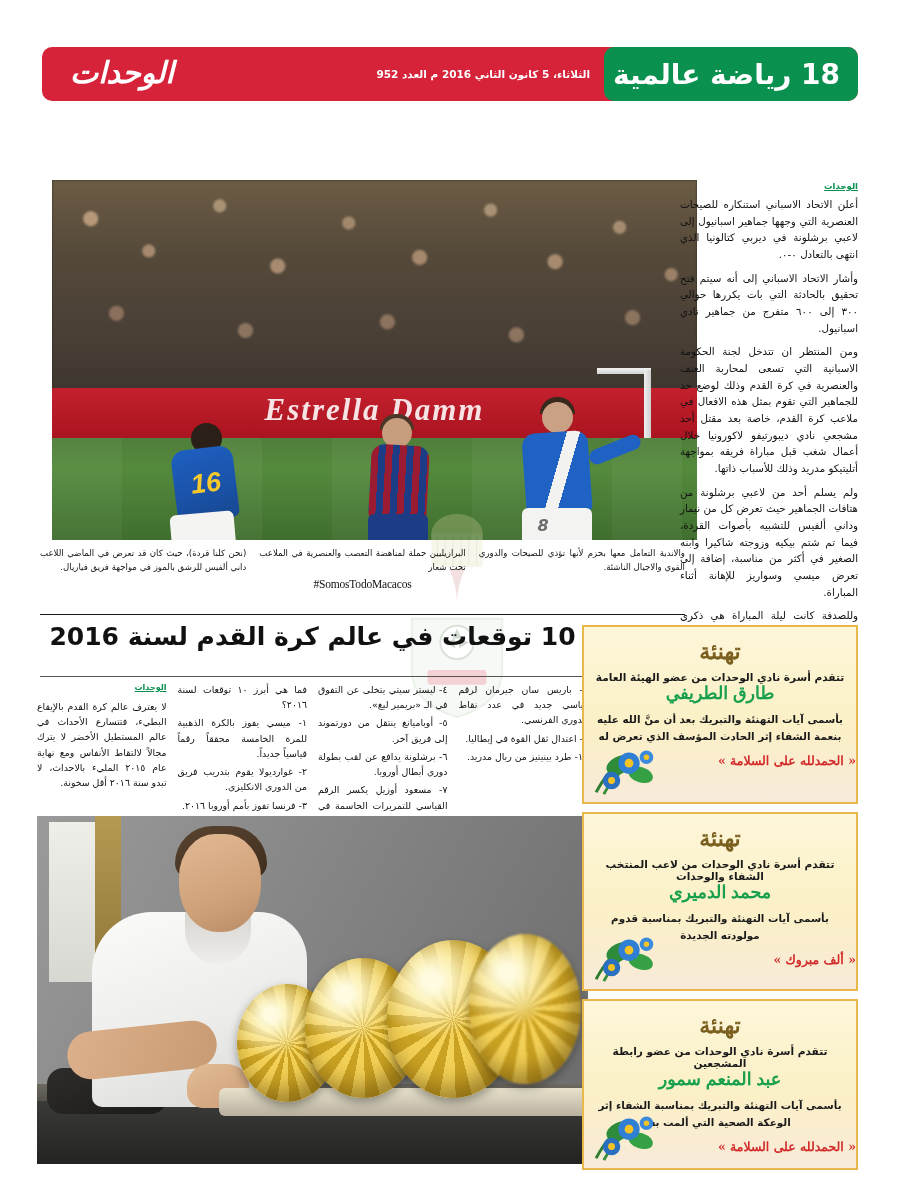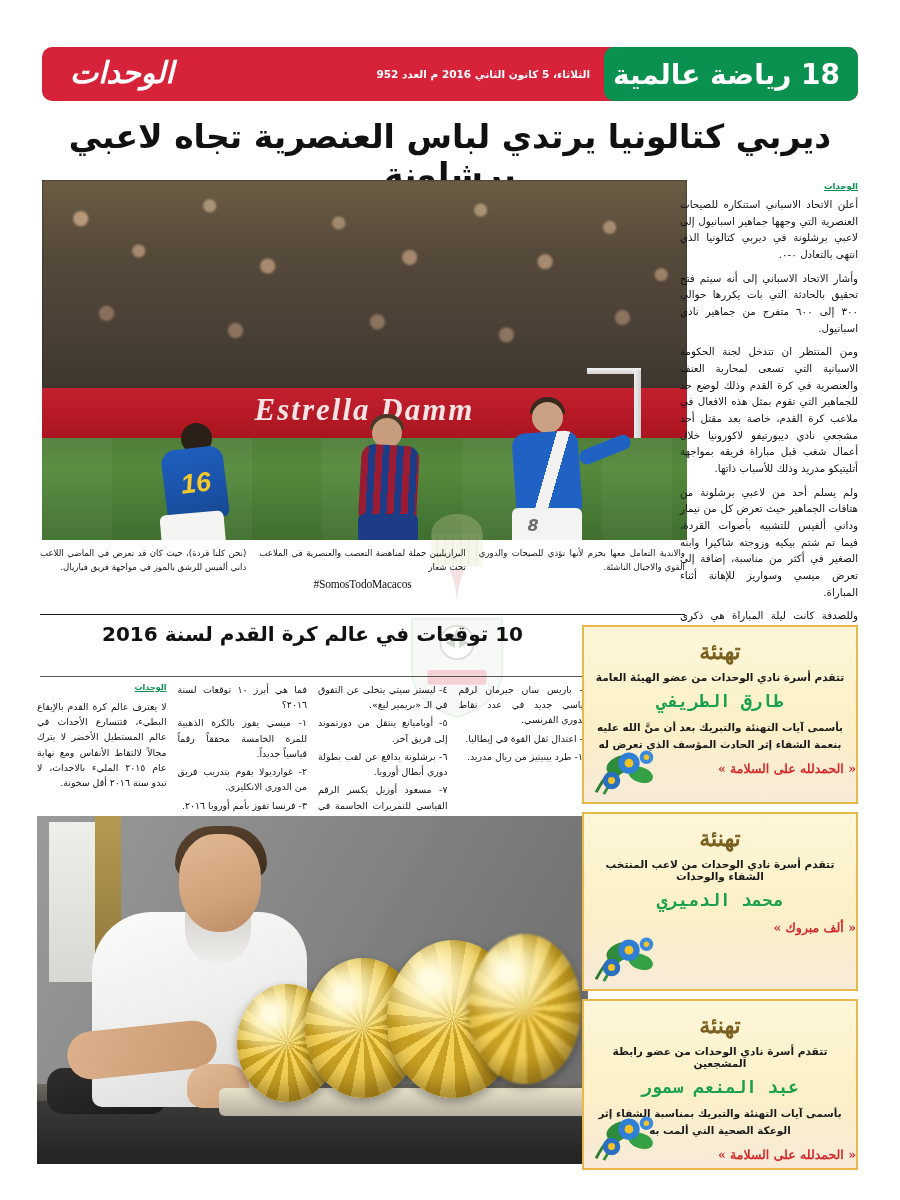--- a/index.html
+++ b/index.html
@@ -47,21 +47,21 @@
   
   .headline1{
     position:absolute;right:42px;top:118px;width:816px;
     text-align:center;direction:rtl;
     font-size:33px;font-weight:bold;color:#111;
     letter-spacing:-0.3px;line-height:1.15;
   }
 
   
   .main-photo{
-    position:absolute;left:42px;top:180px;width:645px;height:360px;
+    position:absolute;left:52px;top:180px;width:645px;height:360px;
     overflow:hidden;background:#2a2418;
   }
   .crowd{
     position:absolute;left:0;top:0;width:645px;height:215px;
     background:
       radial-gradient(circle at 6% 18%,rgba(255,210,170,.55) 0 7px,transparent 8px),
       radial-gradient(circle at 15% 33%,rgba(245,200,160,.5) 0 6px,transparent 7px),
       radial-gradient(circle at 26% 12%,rgba(255,220,180,.45) 0 6px,transparent 7px),
       radial-gradient(circle at 35% 40%,rgba(250,205,165,.5) 0 7px,transparent 8px),
       radial-gradient(circle at 46% 20%,rgba(255,215,175,.42) 0 6px,transparent 7px),
@@ -178,21 +178,21 @@
     font-family:"Liberation Serif",serif;letter-spacing:-.2px;
   }
   .hr-thin{
     position:absolute;left:40px;top:614px;width:645px;height:1px;background:#1a1a1a;
   }
 
   
   .headline2{
     position:absolute;left:40px;top:622px;width:545px;
     direction:rtl;text-align:center;
-    font-size:20px;font-weight:bold;color:#111;line-height:1.2;
+    font-size:25px;font-weight:bold;color:#111;line-height:1.2;
   }
   .hr-thin2{
     position:absolute;left:40px;top:676px;width:545px;height:1px;background:#555;
   }
 
   
   .art2-wrap{
     position:absolute;left:37px;top:682px;width:551px;height:125px;
     display:flex;flex-direction:row-reverse;gap:11px;direction:rtl;
   }
@@ -295,22 +295,22 @@
   .c3{top:999px;height:167px;}
   .c-title{
     margin-top:13px;font-size:22px;color:#7a5f1e;
     font-family:"DejaVu Serif","Liberation Serif",serif;
     font-weight:bold;line-height:1;
   }
   .c-line1{
     margin-top:9px;font-size:10.6px;color:#1a1a1a;padding:0 10px;font-weight:bold;
   }
   .c-name{
-    margin-top:8px;font-size:17.5px;color:#19a04e;font-weight:bold;
-    font-family:Liberation Mono, monospace;
+    font-size:17.5px;color:#19a04e;font-weight:bold;
+    font-family:Liberation Sans, sans-serif;
   }
   .c-line2{
     margin-top:7px;font-size:10.4px;color:#1a1a1a;padding:0 12px;line-height:1.6;font-weight:bold;
   }
   .c-close{
     margin-top:9px;font-size:12.5px;color:#d32a2a;font-weight:bold;
     font-family:"DejaVu Serif","Liberation Serif",serif;
     text-align:right;
   }
   .c-wave{
@@ -339,21 +339,20 @@
 <div class="page">
 
   <div class="masthead">
     <div class="mast-red"></div>
     <div class="mast-green-inner"></div>
     <div class="section-label">18 رياضة عالمية</div>
     <div class="mast-date">الثلاثاء، 5 كانون الثاني 2016 م العدد 952</div>
     <div class="mast-logo">الوحدات</div>
   </div>
 
-  <div class="headline1">ديربي كتالونيا يرتدي لباس العنصرية تجاه لاعبي برشلونة</div>
 
   <div class="main-photo">
     <div class="crowd"></div>
     <div class="board-red"></div>
     <div class="board-text">Estrella Damm</div>
     <div class="goal-bar"></div>
     <div class="goal-post"></div>
     <div class="pitch">
       <div class="pitch-stripe" style="left:0"></div>
       <div class="pitch-stripe" style="left:140px"></div>
@@ -493,20 +492,21 @@
         <circle cx="58" cy="22" r="7" fill="#3a8ade"></circle>
         <circle cx="58" cy="22" r="2.8" fill="#f6c324"></circle>
       </g>
     </svg>
   </div>
 
   <div class="congrats c2">
     <div class="c-title">تهنئة</div>
     <div class="c-line1">تتقدم أسرة نادي الوحدات من لاعب المنتخب الشفاء والوحدات</div>
     <div class="c-name">محمد الدميري</div>
+    <div class="c-line2">بأسمى آيات التهنئة والتبريك بمناسبة قدوم مولودته الجديدة</div>
     <div class="c-close">« ألف مبروك »</div>
     <div class="c-wave"></div>
     <svg class="c-flower" viewBox="0 0 80 64">
       <path d="M6 58 q14 -26 30 -34" stroke="#2e7d32" stroke-width="3" fill="none"></path>
       <path d="M14 60 q10 -20 26 -28" stroke="#388e3c" stroke-width="3" fill="none"></path>
       <ellipse cx="30" cy="30" rx="14" ry="9" fill="#2e8b3a" transform="rotate(-25 30 30)"></ellipse>
       <ellipse cx="52" cy="40" rx="13" ry="8" fill="#35a044" transform="rotate(18 52 40)"></ellipse>
       <g>
           <circle cx="40" cy="28" r="11" fill="#2f7fd4"></circle>
           <circle cx="40" cy="28" r="4.5" fill="#f6c324"></circle>

